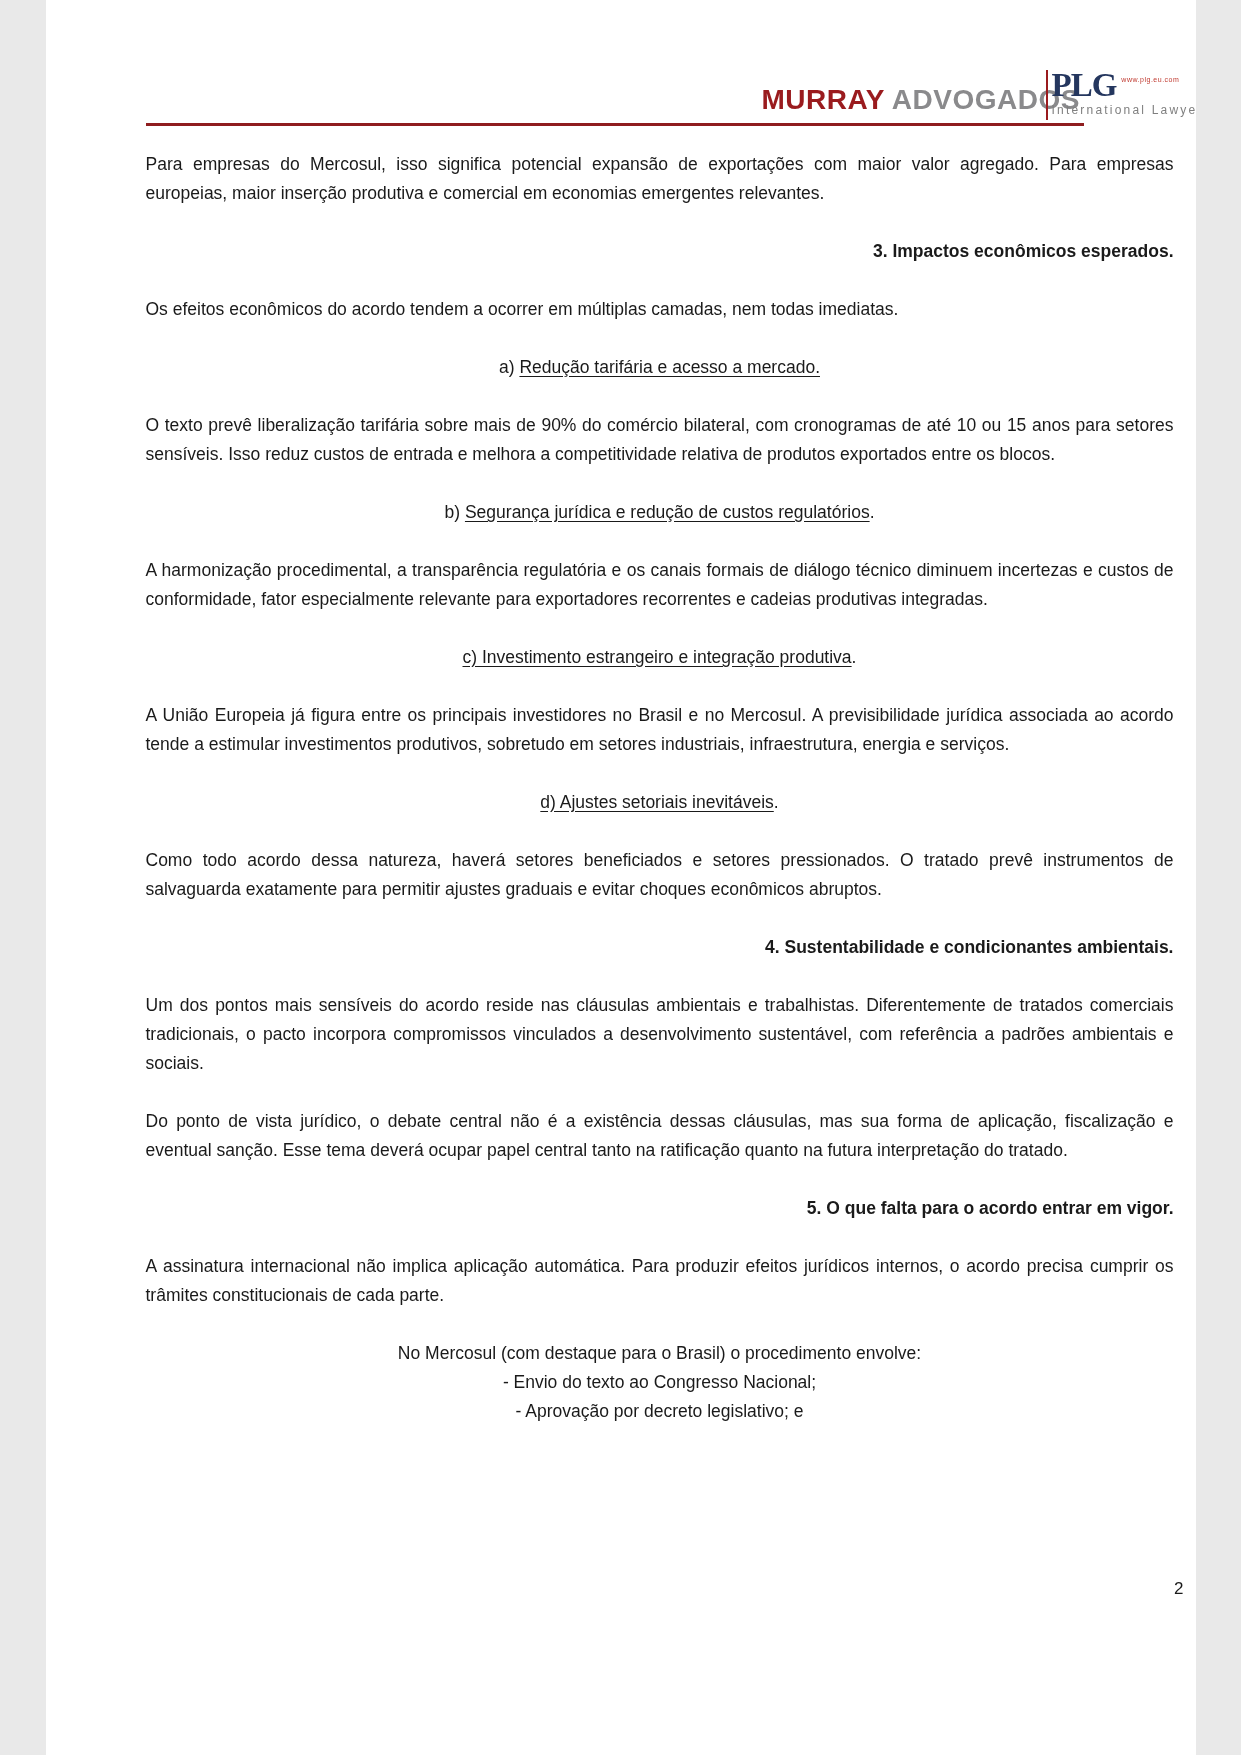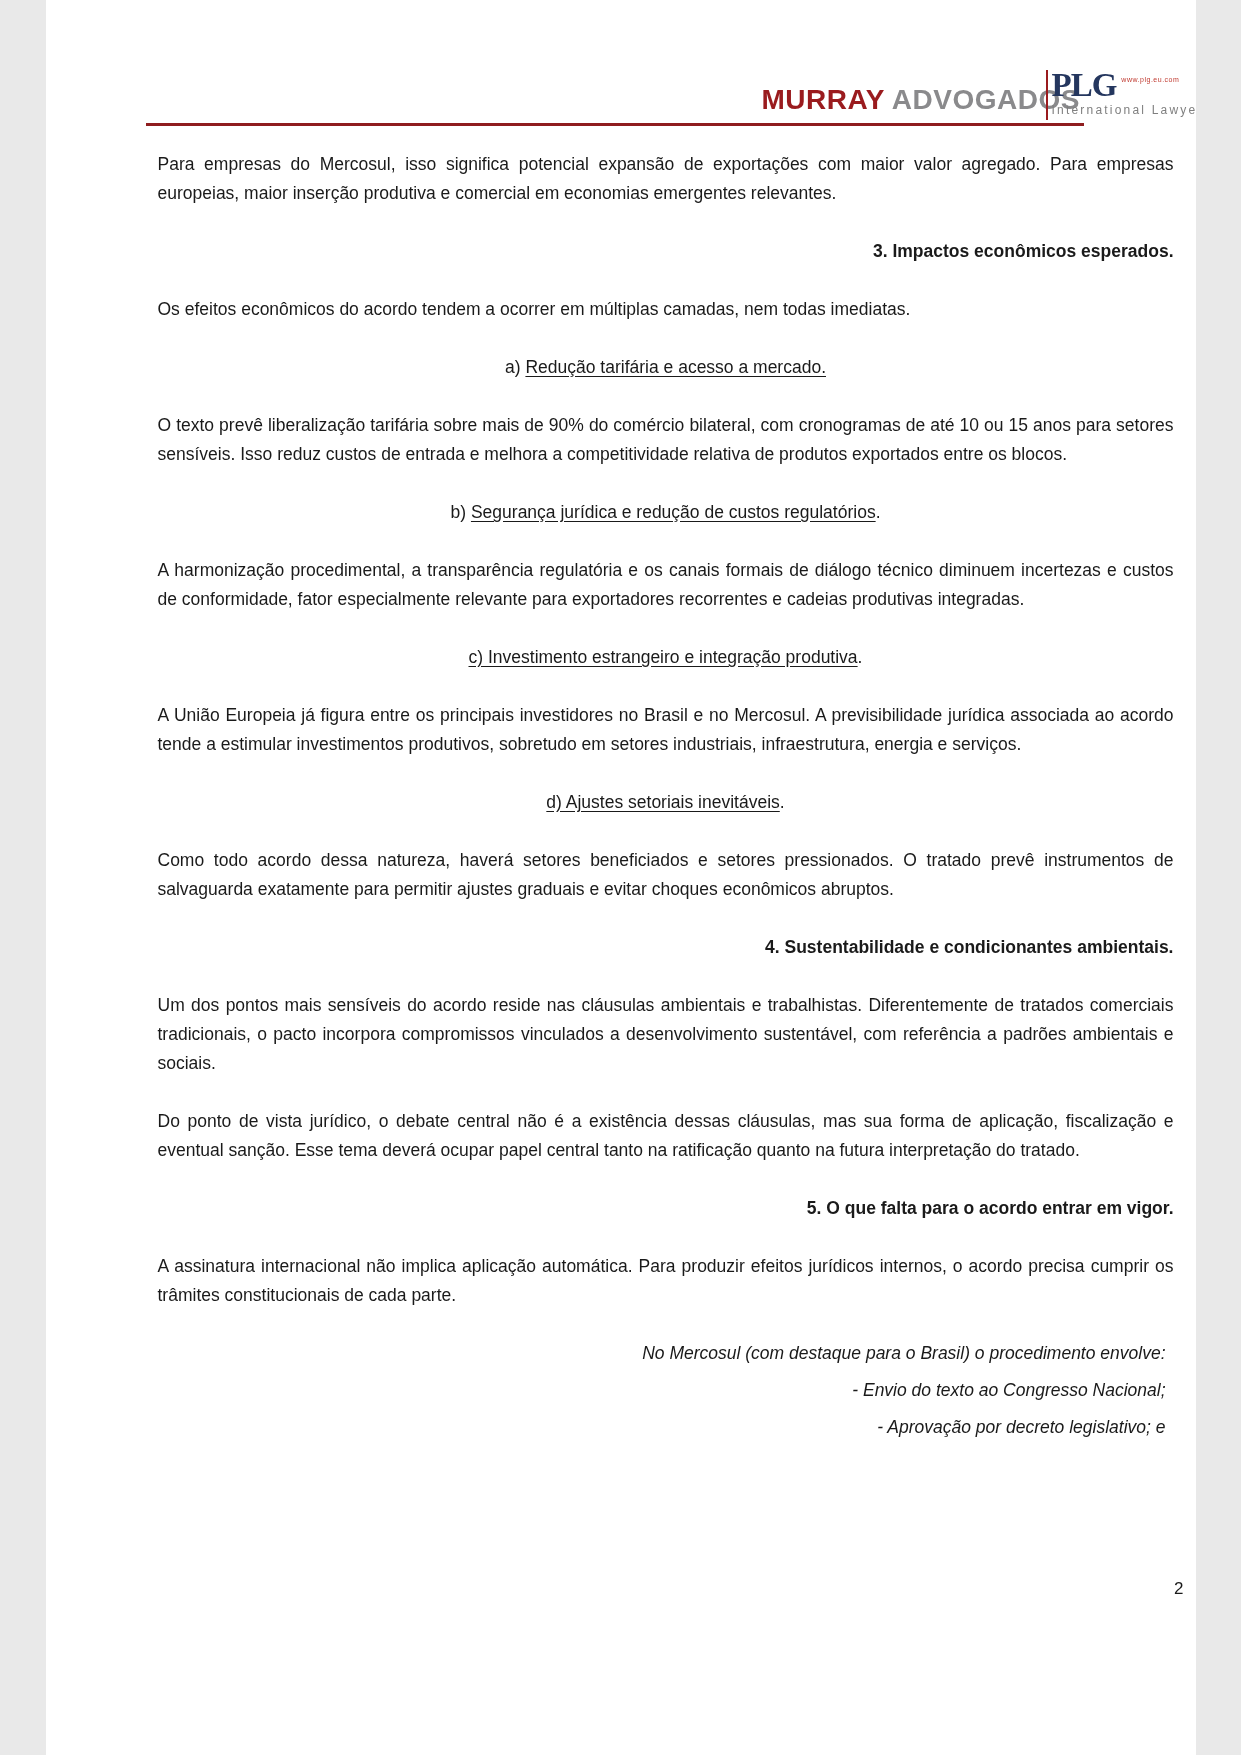--- a/index.html
+++ b/index.html
@@ -44,22 +44,22 @@
   .header-rule {
     position:absolute; top:123px; left:100px;
     width:938px; height:3px; background:#8f1d1f;
   }
 
   
   .doc {
     position:absolute; top:150px; left:100px; width:1028px;
     font-size:17.5px; line-height:29px;
   }
-  .doc p { margin:0 0 29px 12px; text-align:justify; }
-  .doc p.m0 { margin:8px; text-align:right;font-style:italic; }
+  .doc p { margin:0 0 29px 0; text-align:justify; }
+  .doc p.m0 { margin:0; text-align:center; }
   .doc p.heading { font-weight:bold; text-align:right; }
   .doc p.lettered { text-align:center; }
   .u { text-decoration:underline; text-underline-offset:3px; }
 
   .page-number {
     position:absolute; top:1578px; left:1098px;
     width:40px; text-align:right;
     font-size:17px; line-height:22px; color:#1a1a1a;
   }
 </style>

